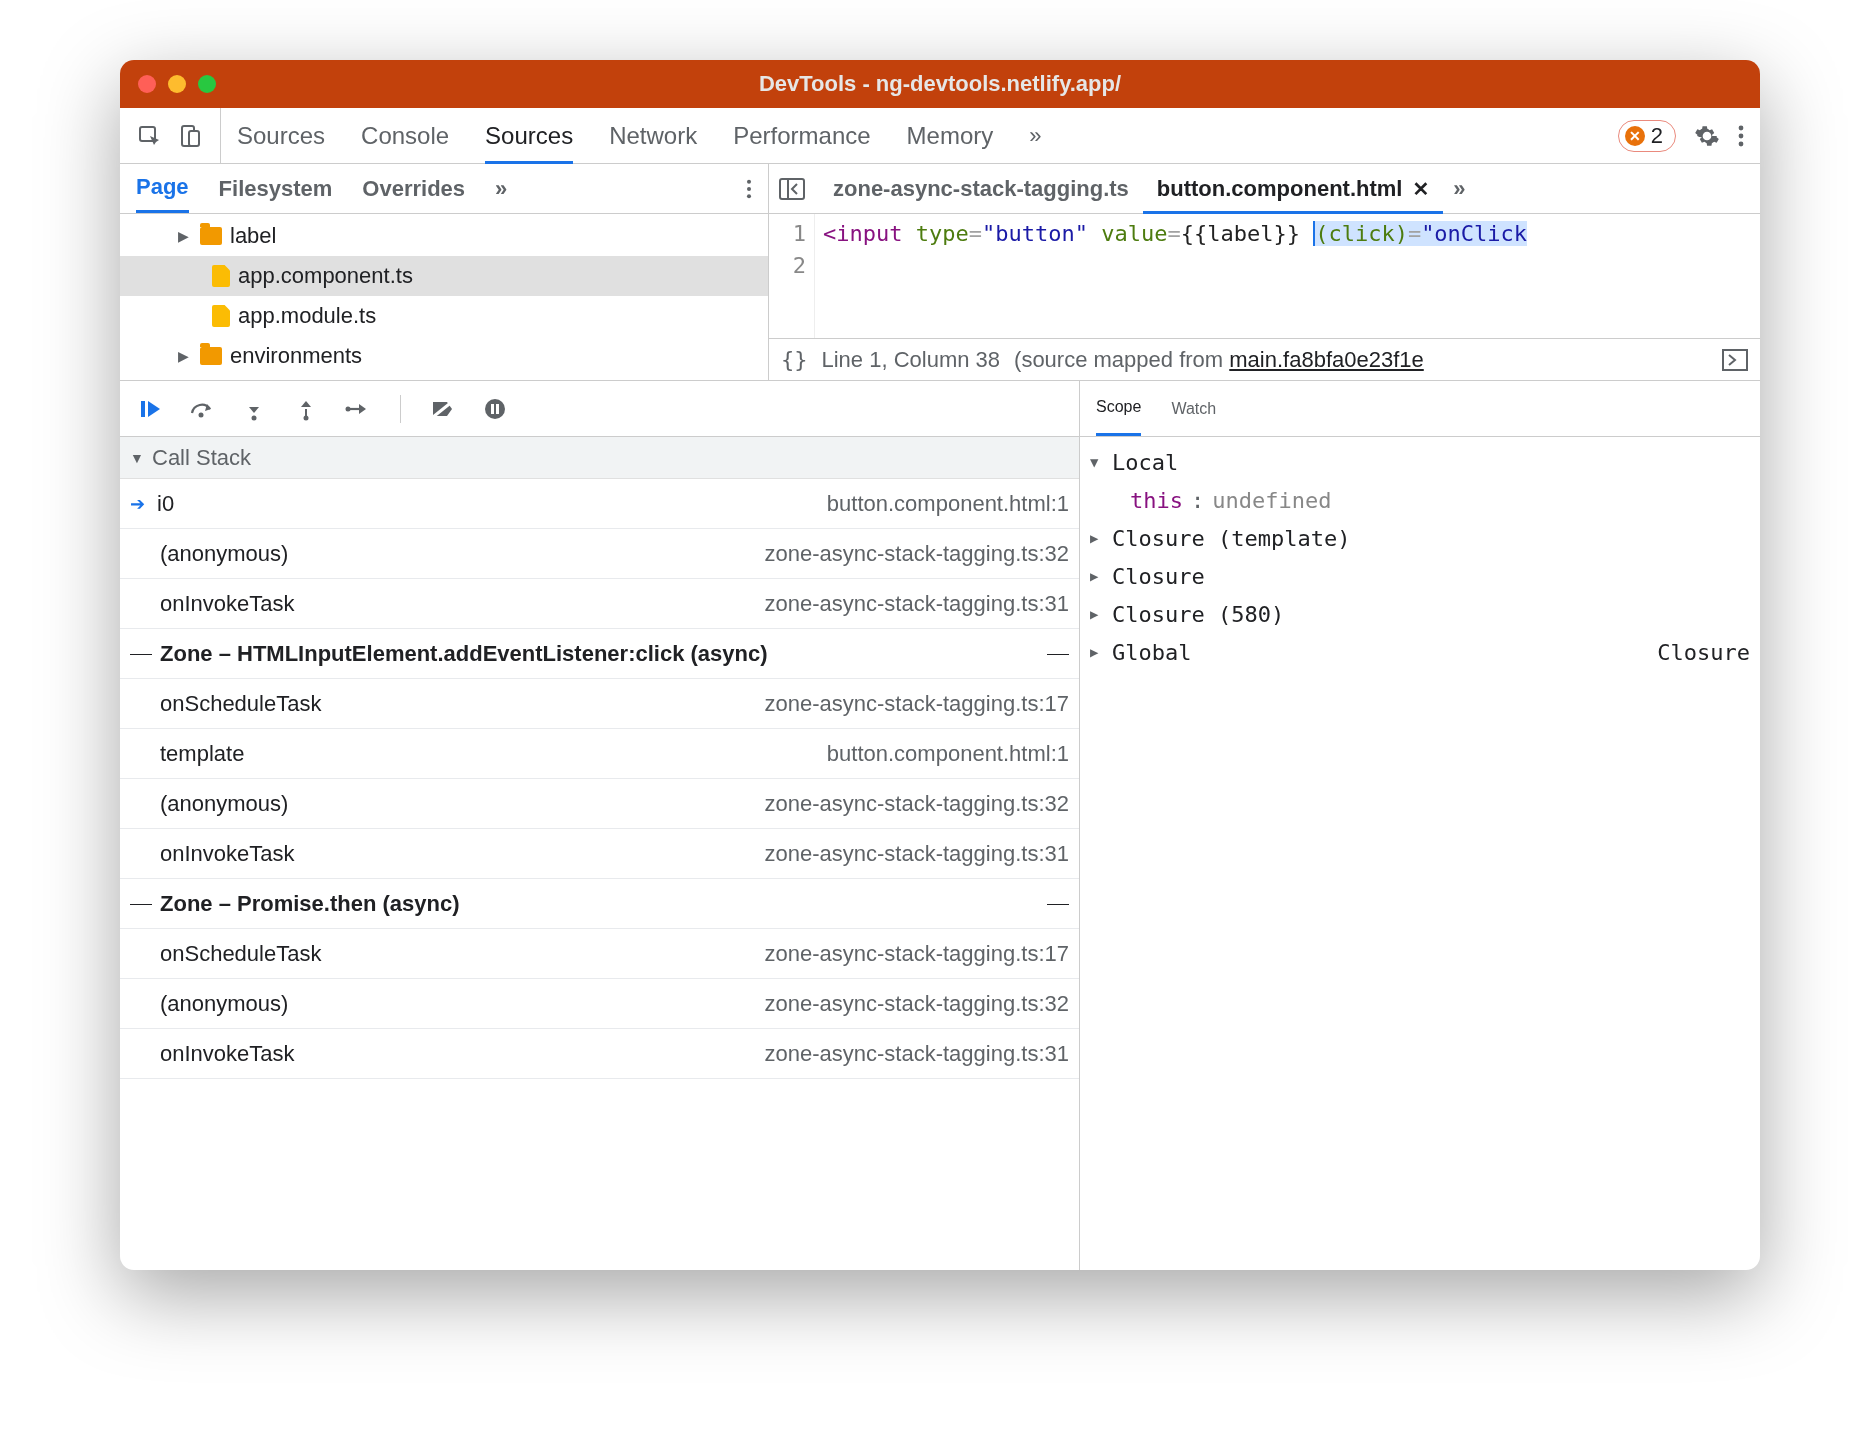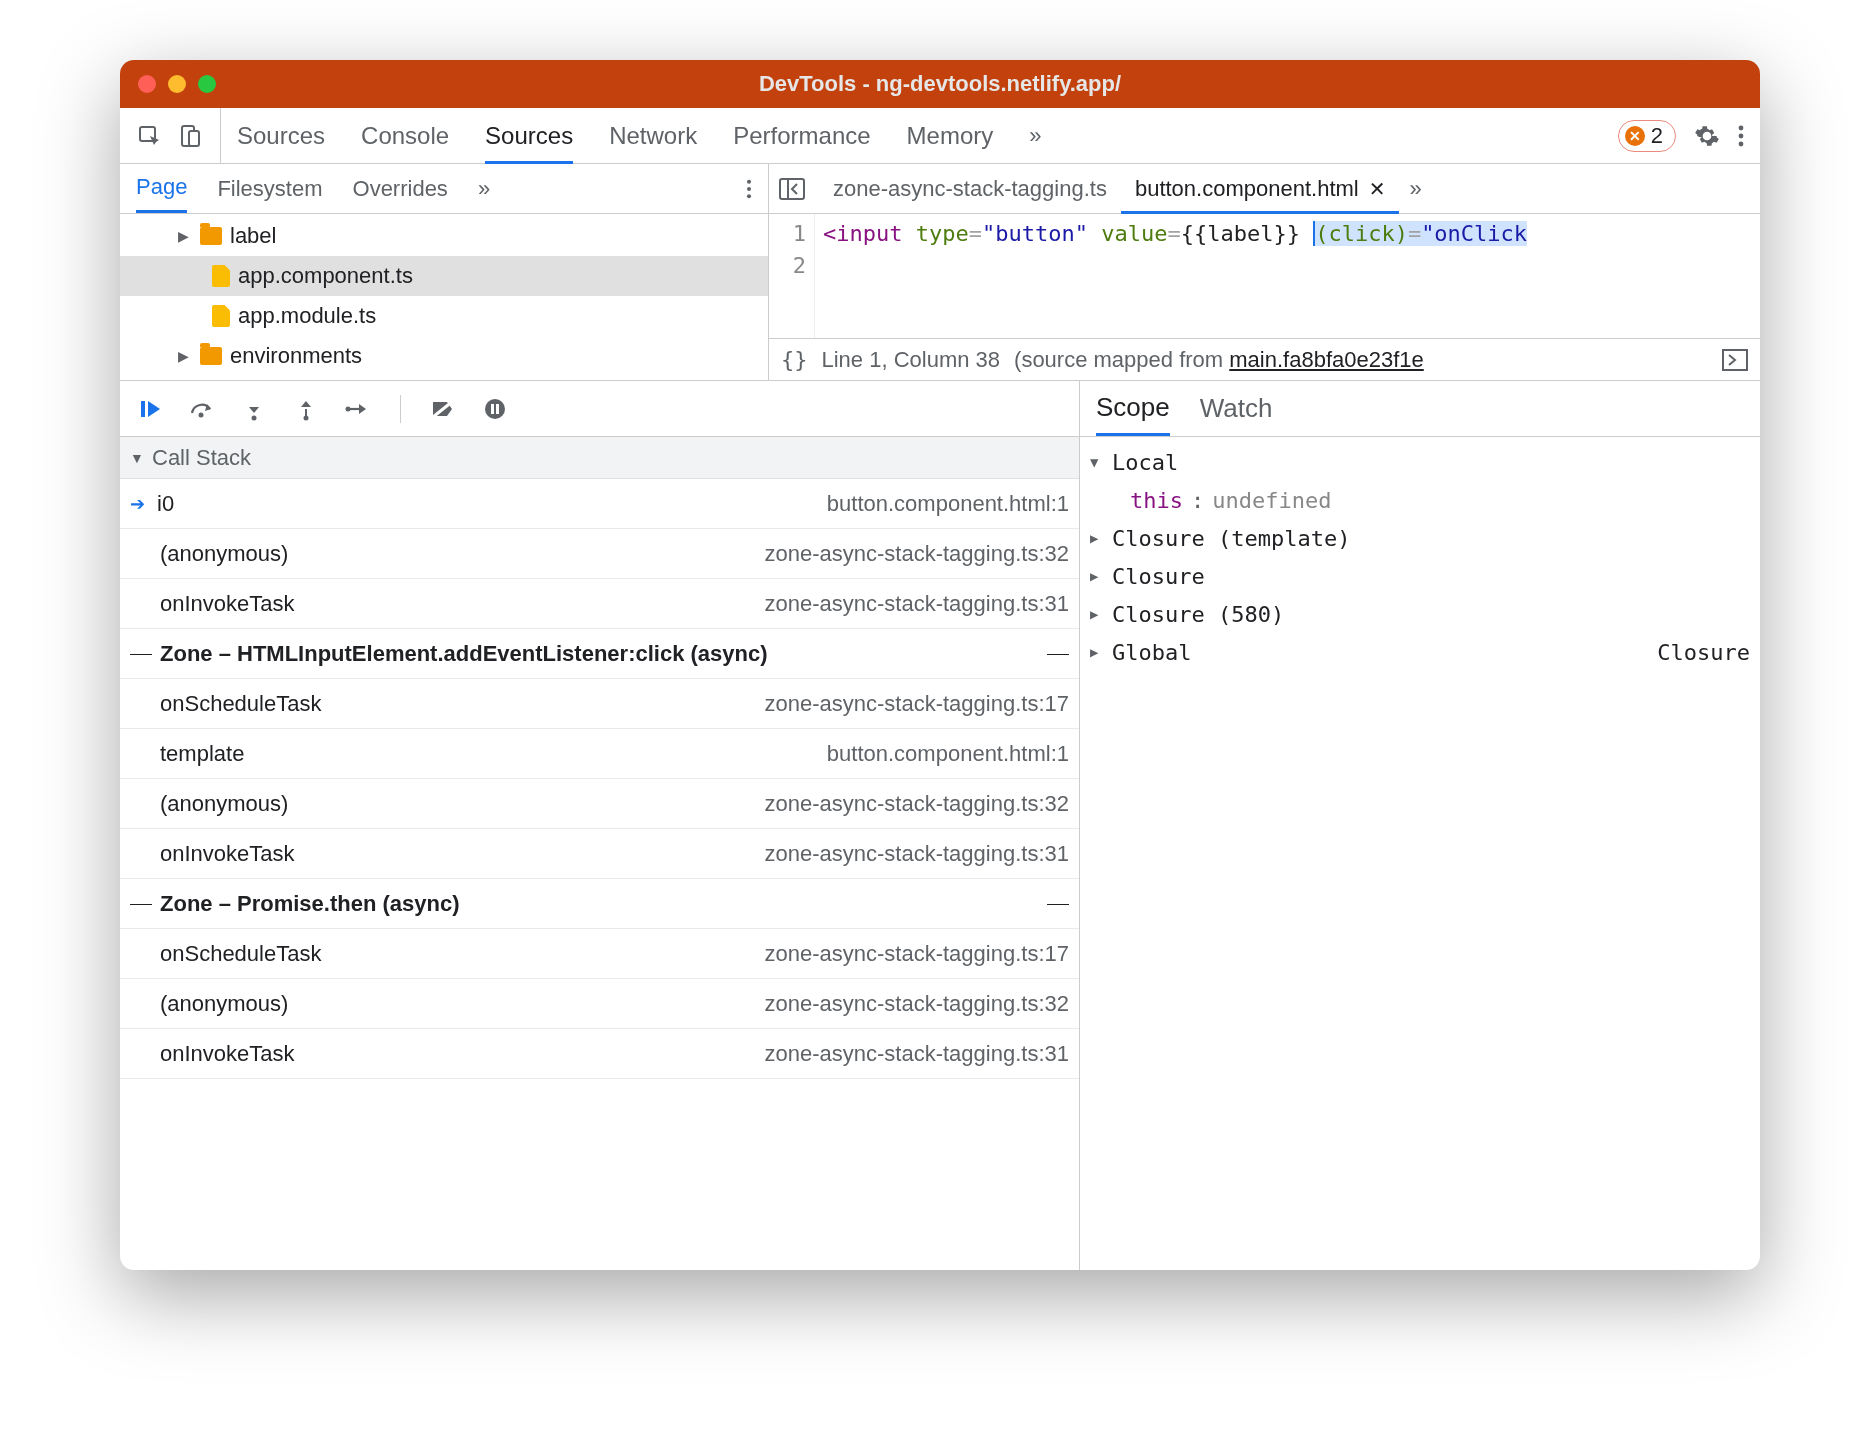--- a/index.html
+++ b/index.html
@@ -20,21 +20,21 @@
 .toolbar .tab { height: 100%; display: flex; align-items: center; cursor: pointer; }
 .toolbar .tab.active { color: #202124; position: relative; }
 .toolbar .tab.active::after { content:""; position:absolute; bottom:-1px; left:0; right:0; height:3px; background:#1a73e8; }
 .toolbar .right { display:flex; align-items:center; gap:18px; padding:0 16px; }
 .errbadge { border:1.5px solid #ea8a7d; border-radius:20px; padding:2px 12px 2px 6px; display:flex; align-items:center; gap:6px; color:#202124; font-size:22px; }
 .errbadge .ecirc { width:20px; height:20px; border-radius:50%; background:#e8710a; color:#fff; display:flex; align-items:center; justify-content:center; font-size:14px; font-weight:700; }
 
 .icon { color:#5f6367; }
 .chev { font-size:22px; }
 
-.row2 { height:50px; border-bottom:1px solid #ccc; display:flex; }
+.row2 { height:50px; border-bottom:1px solid #ccc; display:flex;font-weight:bold; }
 .leftpane-hdr { display:flex; align-items:center; gap:30px; padding:0 16px; width: 649px; border-right:1px solid #ccc; font-size:22px; color:#5f6367; }
 .subtab { height:100%; display:flex; align-items:center; }
 .subtab.active { color:#1a73e8; border-bottom:3px solid #1a73e8; }
 .rightpane-hdr { flex:1; display:flex; align-items:center; padding:0 10px; font-size:22px; color:#5f6367; }
 .ftab { height:100%; display:flex; align-items:center; padding:0 14px; gap:10px; }
 .ftab.active { color:#202124; position:relative; }
 .ftab.active::after { content:""; position:absolute; bottom:-1px; left:0; right:0; height:3px; background:#1a73e8; }
 .xbtn { font-size:20px; }
 
 .body { flex:1; display:flex; }
@@ -59,21 +59,21 @@
 .cursorbar { border-left:2px solid #1a73e8; }
 
 .status { height:42px; border-top:1px solid #ccc; display:flex; align-items:center; padding:0 12px; font-size:22px; color:#5f6367; gap:14px; }
 .status .link { color:#202124; text-decoration:underline; }
 
 .dbgrow { display:flex; height:56px; border-top:1px solid #ccc; }
 .dbgbtns { display:flex; align-items:center; gap:24px; padding:0 16px; width: 960px; border-right:1px solid #ccc; }
 .dbgbtns .sep { width:1px; height:28px; background:#ccc; margin:0 4px; }
 .dbtn { width:28px; height:28px; color:#5f6367; display:flex; align-items:center; justify-content:center; }
 .dbtn.blue { color:#1a73e8; }
-.scopetabs { flex:1; display:flex; align-items:center; padding:0 16px; gap:30px; font-size:26px; color:#5f6367; }
+.scopetabs { flex:1; display:flex; align-items:center; padding:0 16px; gap:30px; font-size:16px; color:#5f6367; }
 .scopetabs .st { height:100%; display:flex; align-items:center; }
 .scopetabs .st.active { color:#202124; border-bottom:3px solid#1a73e8; }
 
 .lower { flex:1; display:flex; border-top:1px solid #ccc; }
 .callstack { width:960px; border-right:1px solid #ccc; display:flex; flex-direction:column; font-size:22px; color:#202124; overflow:hidden; }
 .cs-hdr { height:42px; background:#f1f3f4; border-bottom:1px solid #e0e0e0; display:flex; align-items:center; padding:0 10px; gap:8px; font-size:22px; color:#5f6367; }
 .cs-opt { height:48px; display:flex; align-items:center; gap:10px; padding:0 10px; border-bottom:1px solid #e8eaed; }
 .cbx { width:20px; height:20px; border:1.5px solid #5f6367; border-radius:4px; }
 .frame { height:50px; display:flex; align-items:center; justify-content:space-between; padding:0 10px 0 40px; border-bottom:1px solid #e8eaed; }
 .frame.current { padding-left:10px; }

